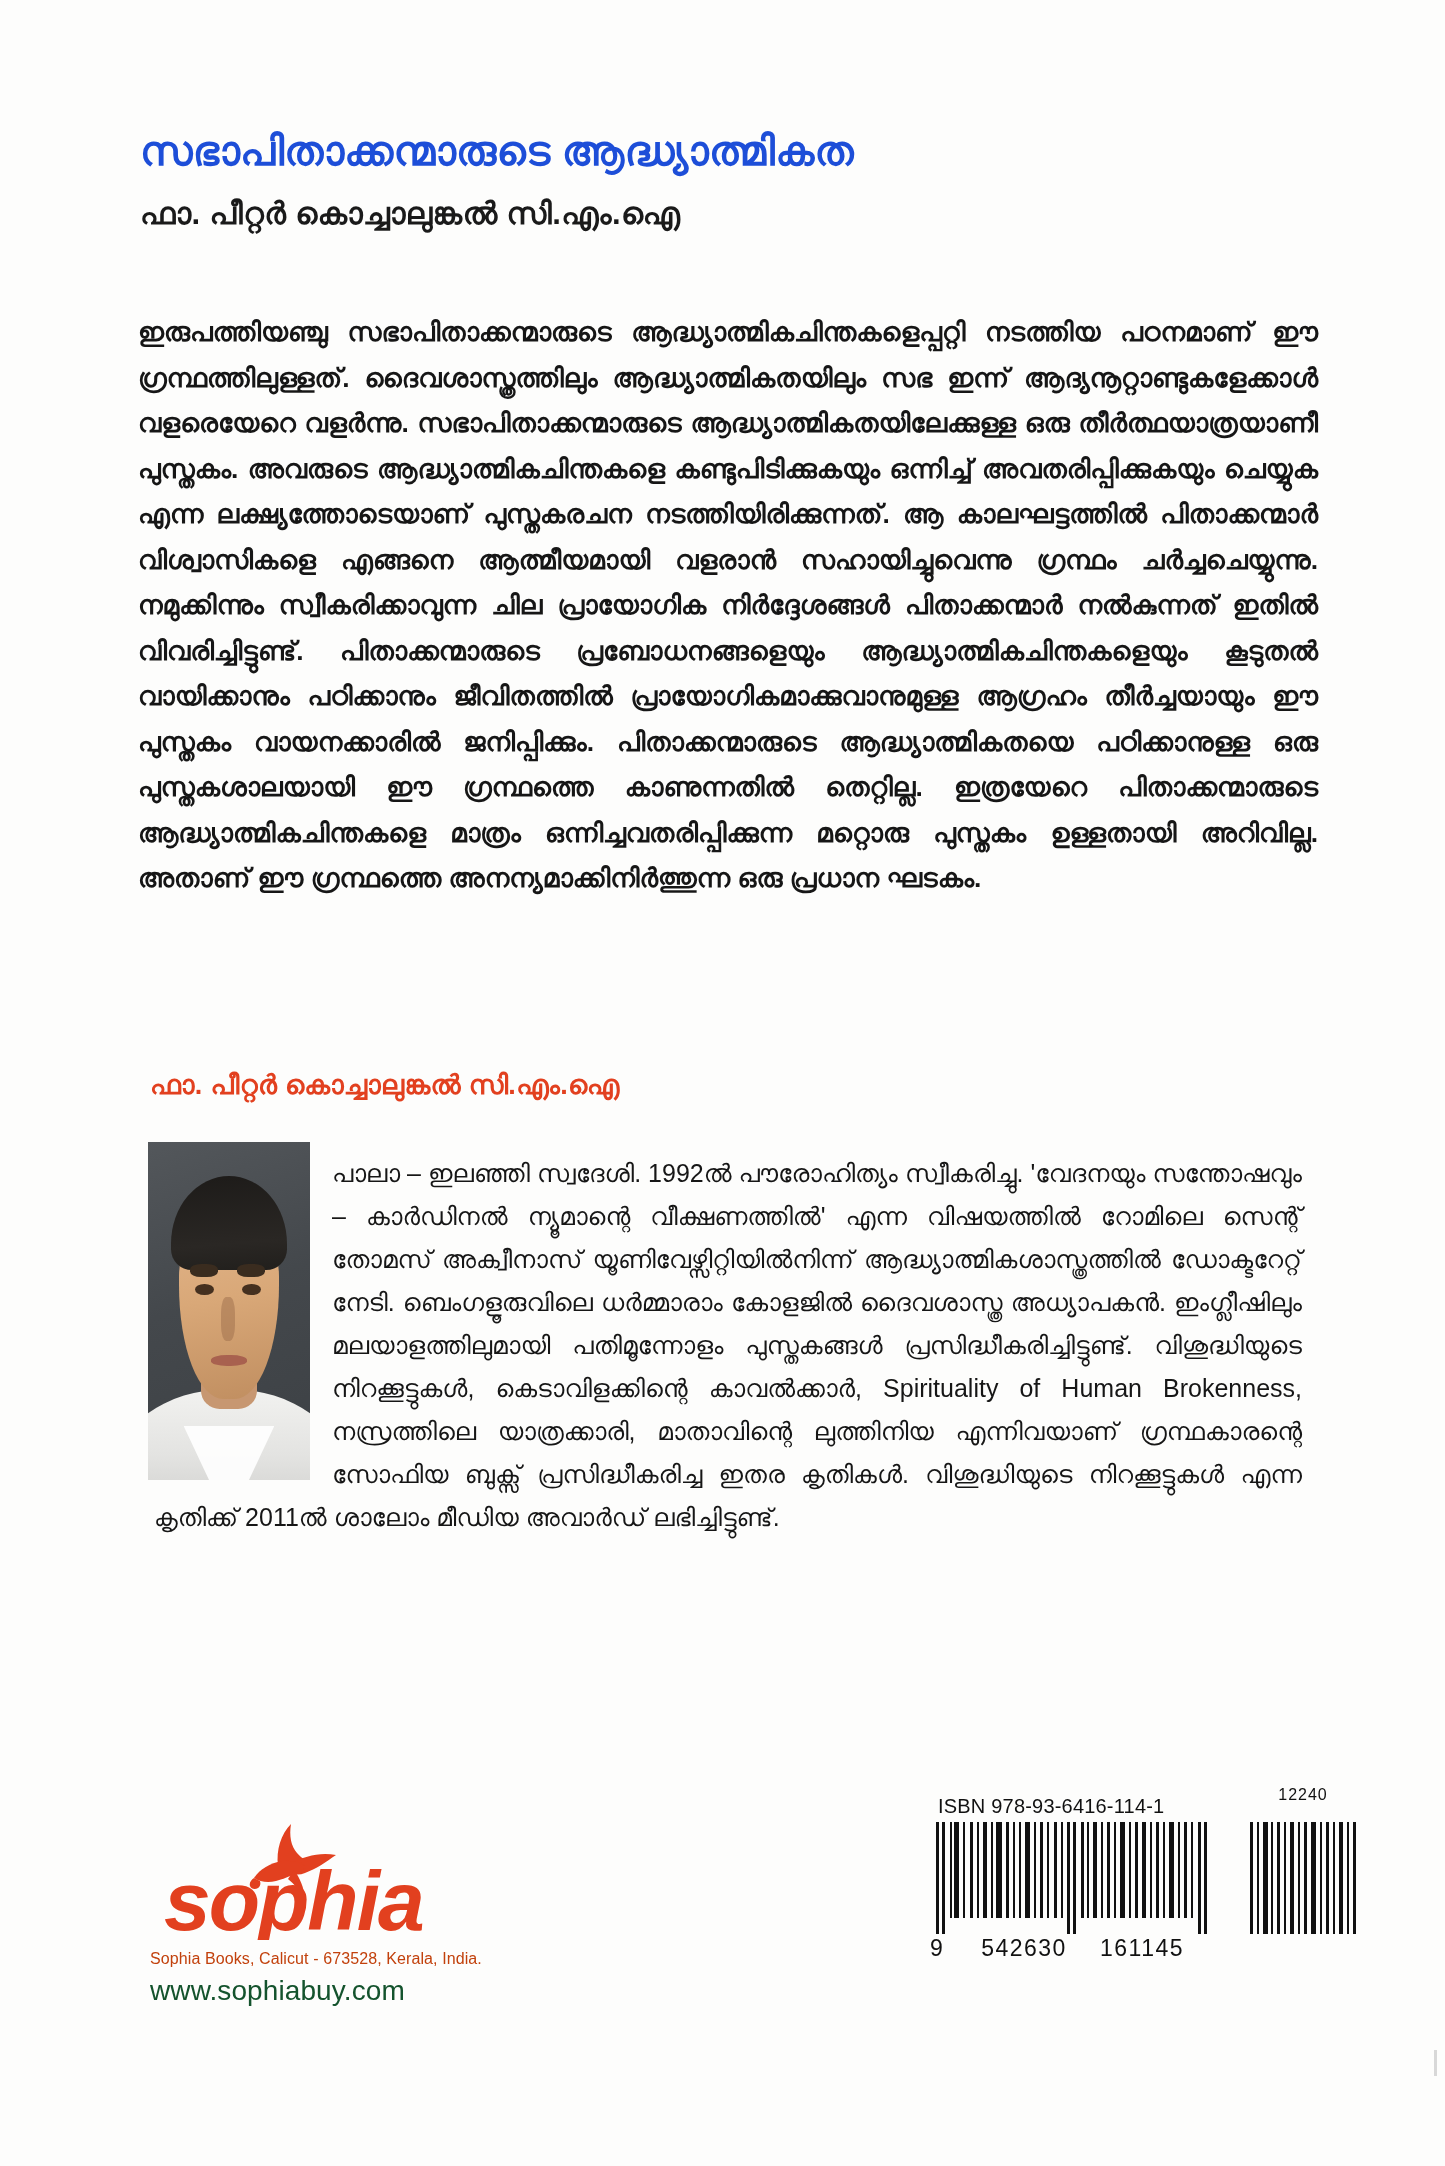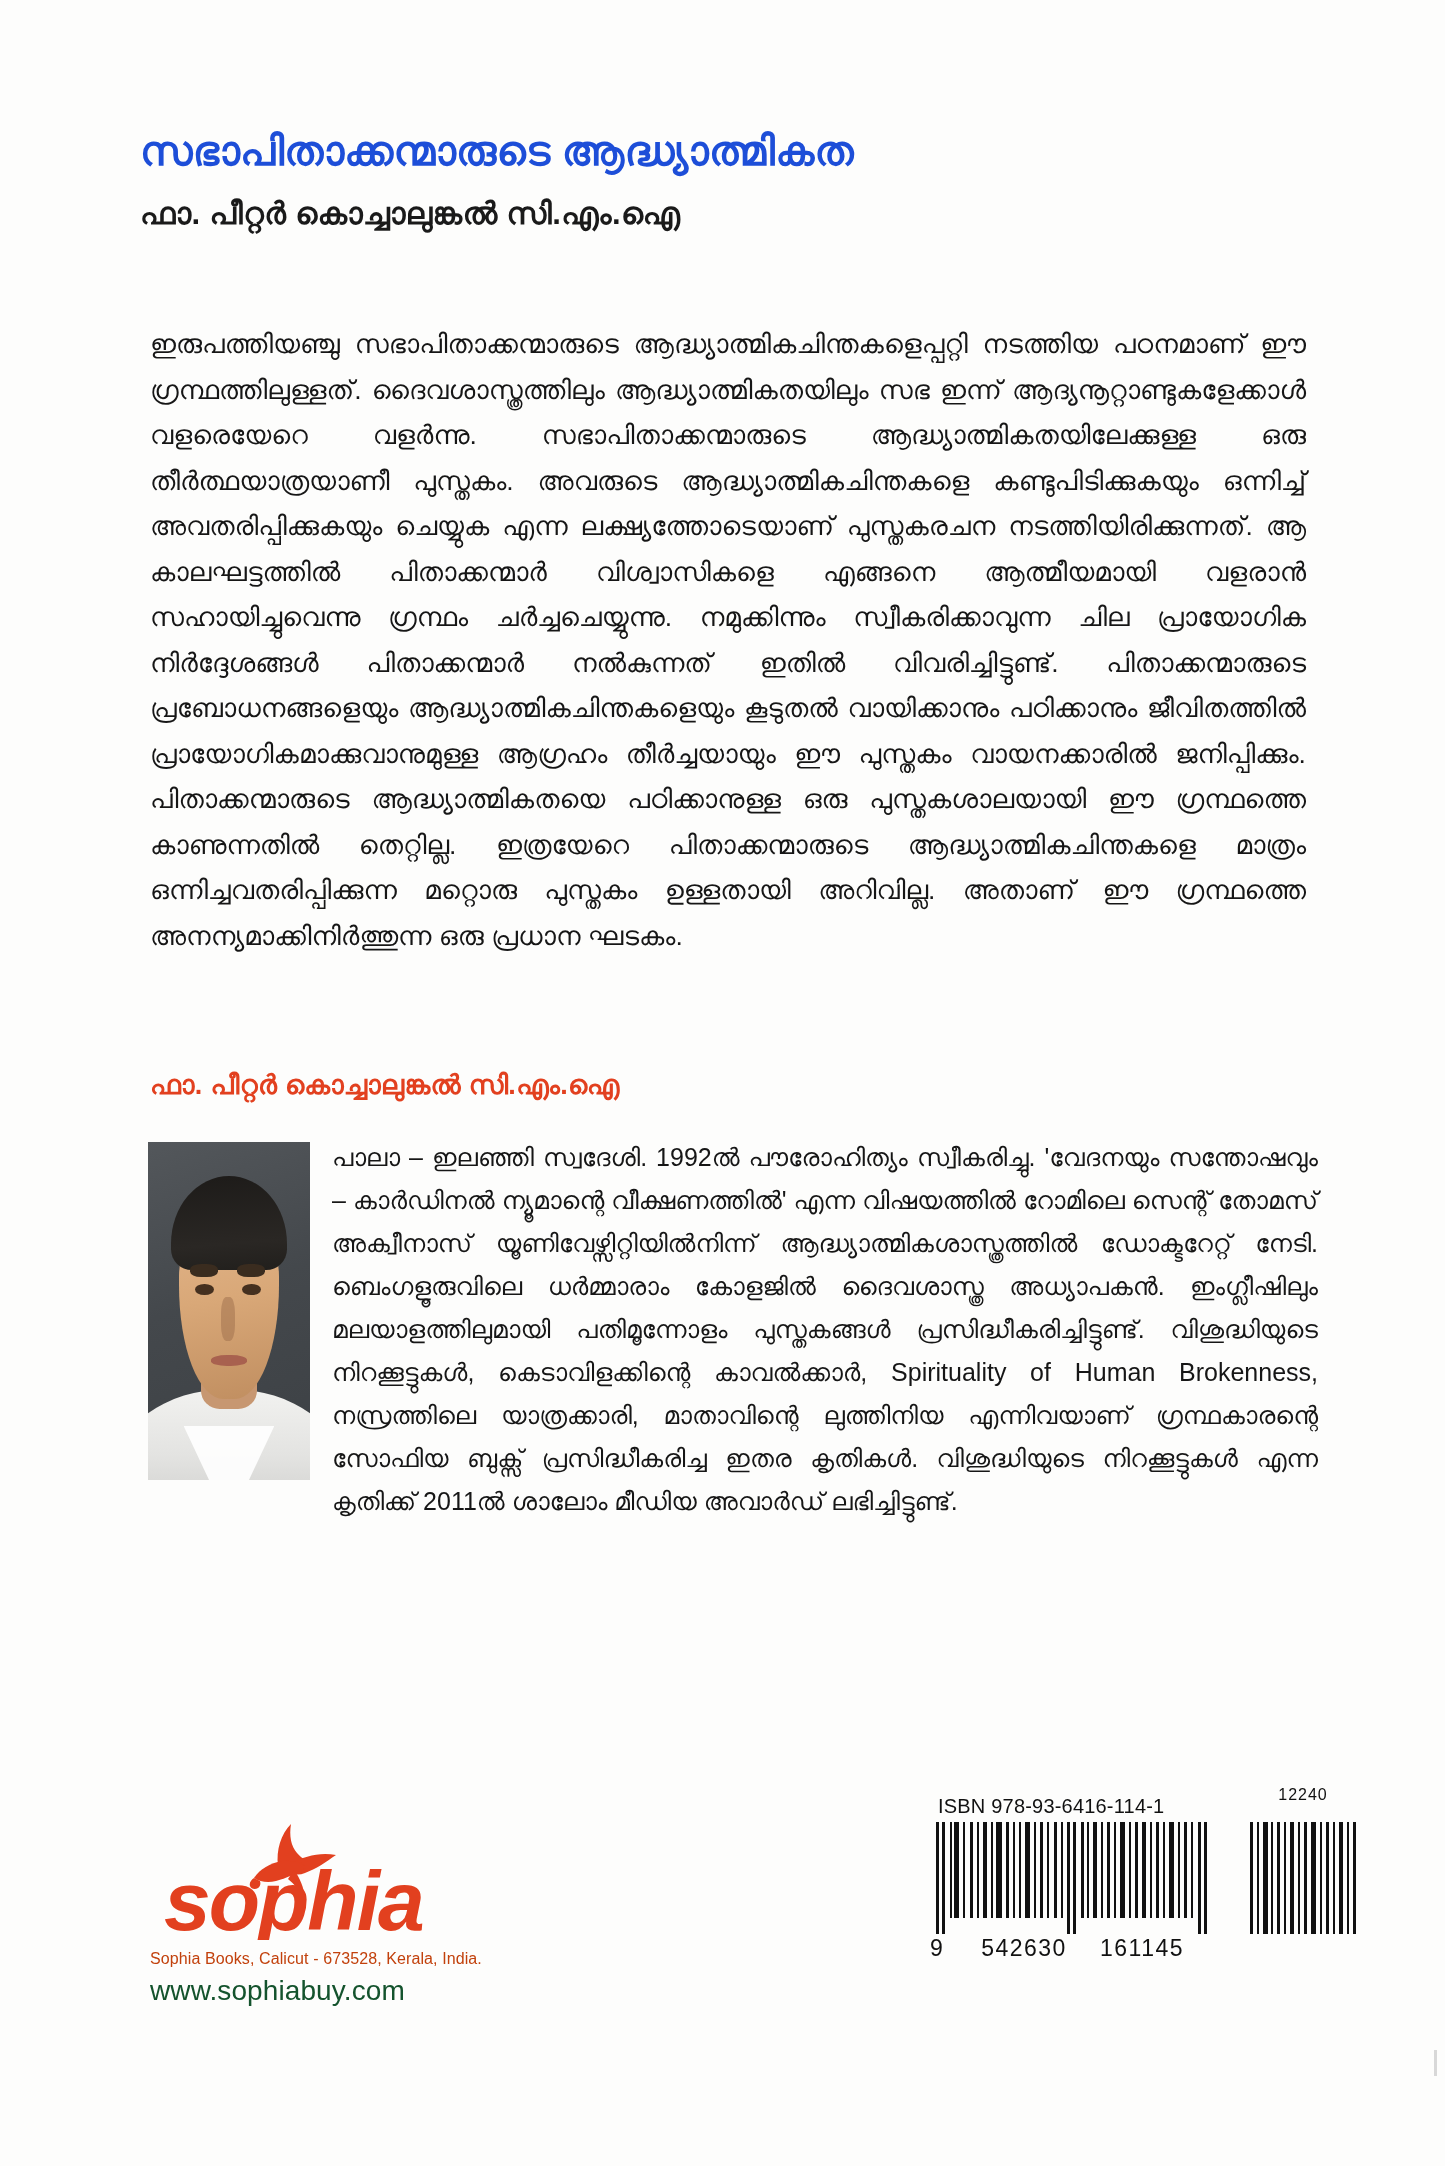--- a/index.html
+++ b/index.html
@@ -48,21 +48,21 @@
     position: absolute;
     left: 138px;
     top: 310px;
     width: 1180px;
     color: #161616;
     font-size: 26.5px;
     line-height: 45.5px;
     text-align: justify;
     text-justify: inter-word;
   }
-  .blurb p { margin: 12px; }
+  .blurb p { margin: 0; font-weight: bold; }
 
   
   .bio-heading {
     position: absolute;
     left: 150px;
     top: 1070px;
     width: 1000px;
     color: #e2401f;
     font-size: 27px;
     font-weight: bold;
@@ -154,21 +154,21 @@
     border-radius: 45%;
   }
   .photo .collar {
     position: absolute;
     left: 22%; width: 56%;
     bottom: 0; height: 16%;
     background: #ffffff;
     clip-path: polygon(0 0, 100% 0, 72% 100%, 28% 100%);
     opacity: 0.9;
   }
-  .bio-wrap p { margin: 0; }
+  .bio-wrap p { margin: 16px; }
   .bio-wrap .en { font-family: "Liberation Sans", sans-serif; }
 
   
   .pub {
     position: absolute;
     left: 150px;
     top: 1790px;
     width: 520px;
   }
   .logo {

